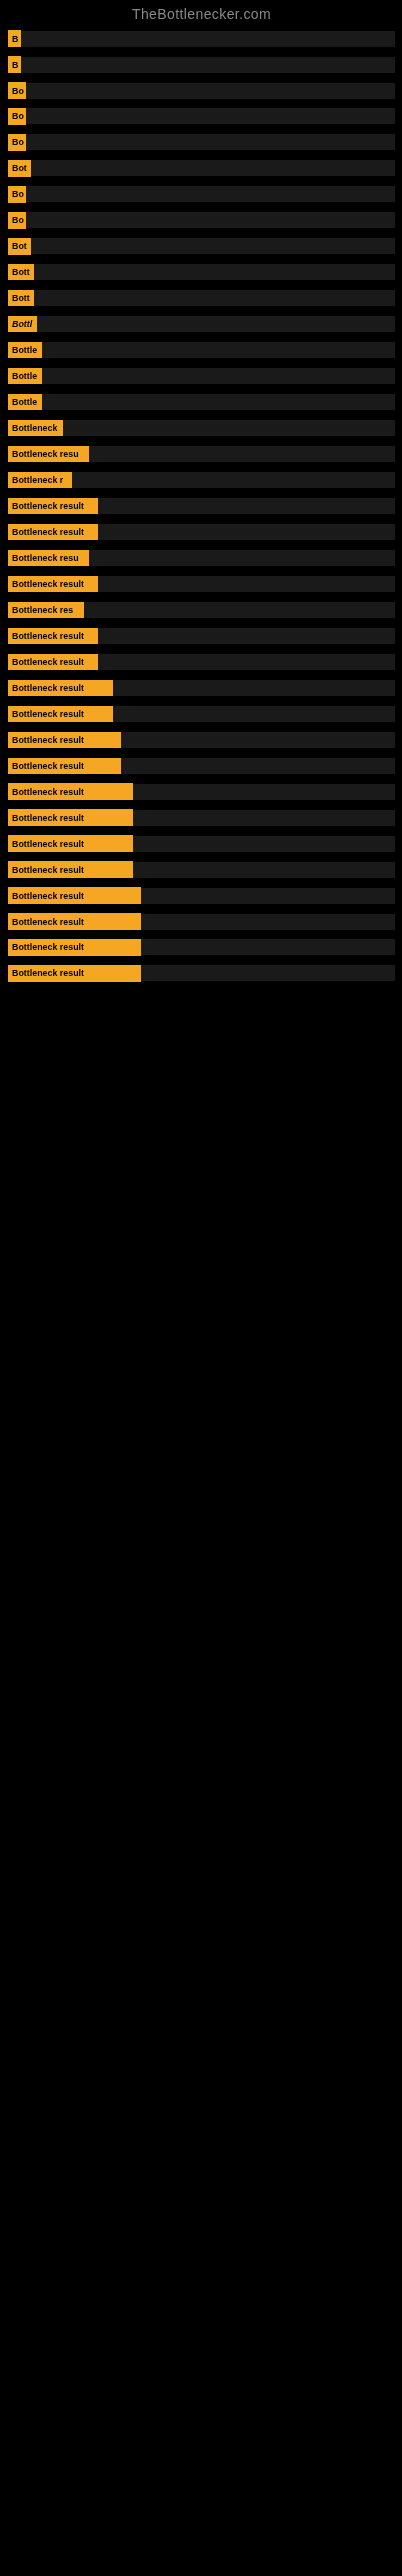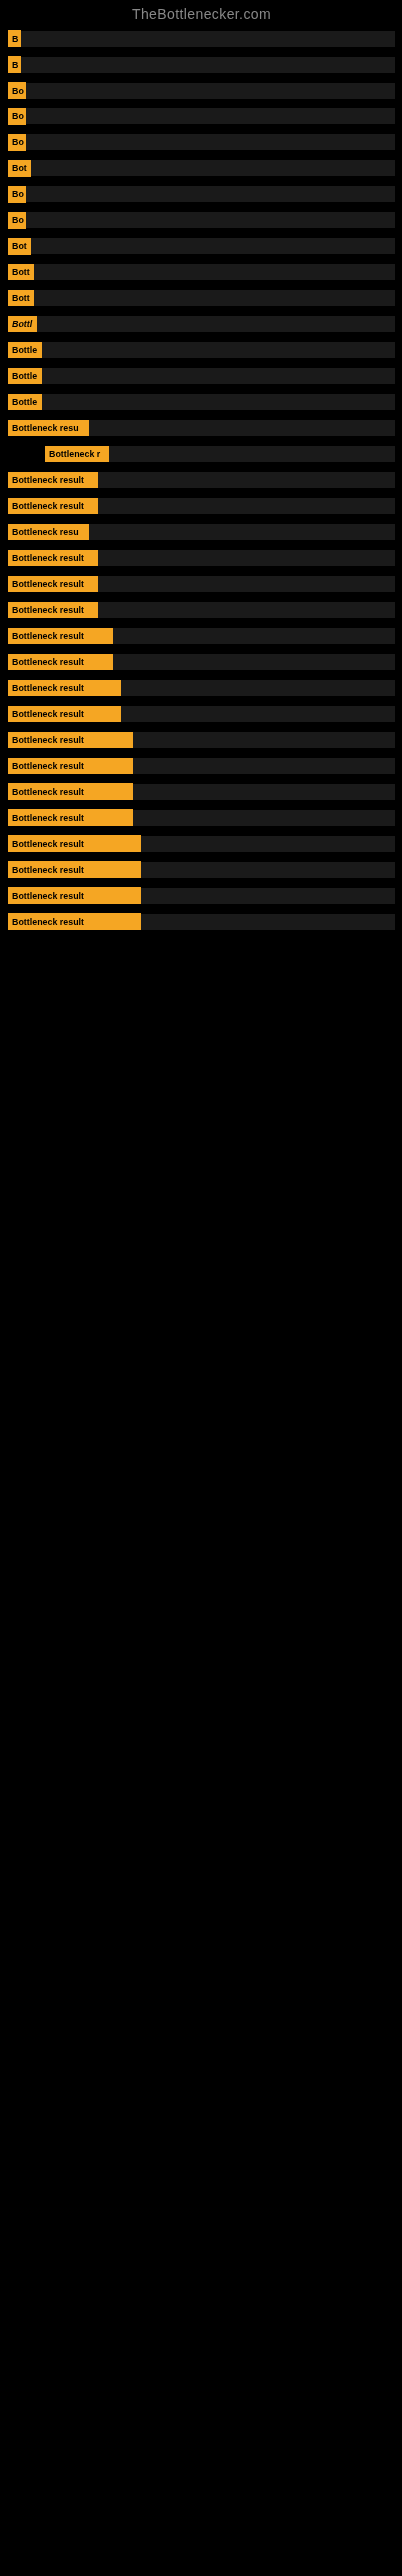--- a/index.html
+++ b/index.html
@@ -109,44 +109,52 @@
     </div>
     <div class="row">
       <span class="label-box" style="width: 34px;">Bottle</span>
       <div class="dark-bar"></div>
     </div>
     <div class="row">
       <span class="label-box" style="width: 34px;">Bottle</span>
       <div class="dark-bar"></div>
     </div>
     <div class="row">
+      <span class="label-box" style="width: 55px;">Bottleneck</span>
+      <div class="dark-bar"></div>
+    </div>
+    <div class="row">
       <span class="label-box" style="width: 81px;">Bottleneck resu</span>
       <div class="dark-bar"></div>
     </div>
     <div class="row">
-      <span class="label-box" style="width: 64px; margin-left: 37px;">Bottleneck r</span>
+      <span class="label-box" style="width: 64px;">Bottleneck r</span>
       <div class="dark-bar"></div>
     </div>
     <div class="row">
       <span class="label-box" style="width: 90px;">Bottleneck result</span>
       <div class="dark-bar"></div>
     </div>
     <div class="row">
       <span class="label-box" style="width: 90px;">Bottleneck result</span>
       <div class="dark-bar"></div>
     </div>
     <div class="row">
       <span class="label-box" style="width: 81px;">Bottleneck resu</span>
       <div class="dark-bar"></div>
     </div>
     <div class="row">
       <span class="label-box" style="width: 90px;">Bottleneck result</span>
       <div class="dark-bar"></div>
     </div>
     <div class="row">
+      <span class="label-box" style="width: 76px;">Bottleneck res</span>
+      <div class="dark-bar"></div>
+    </div>
+    <div class="row">
       <span class="label-box" style="width: 90px;">Bottleneck result</span>
       <div class="dark-bar"></div>
     </div>
     <div class="row">
       <span class="label-box" style="width: 90px;">Bottleneck result</span>
       <div class="dark-bar"></div>
     </div>
     <div class="row">
       <span class="label-box" style="width: 105px;">Bottleneck result</span>
       <div class="dark-bar"></div>

